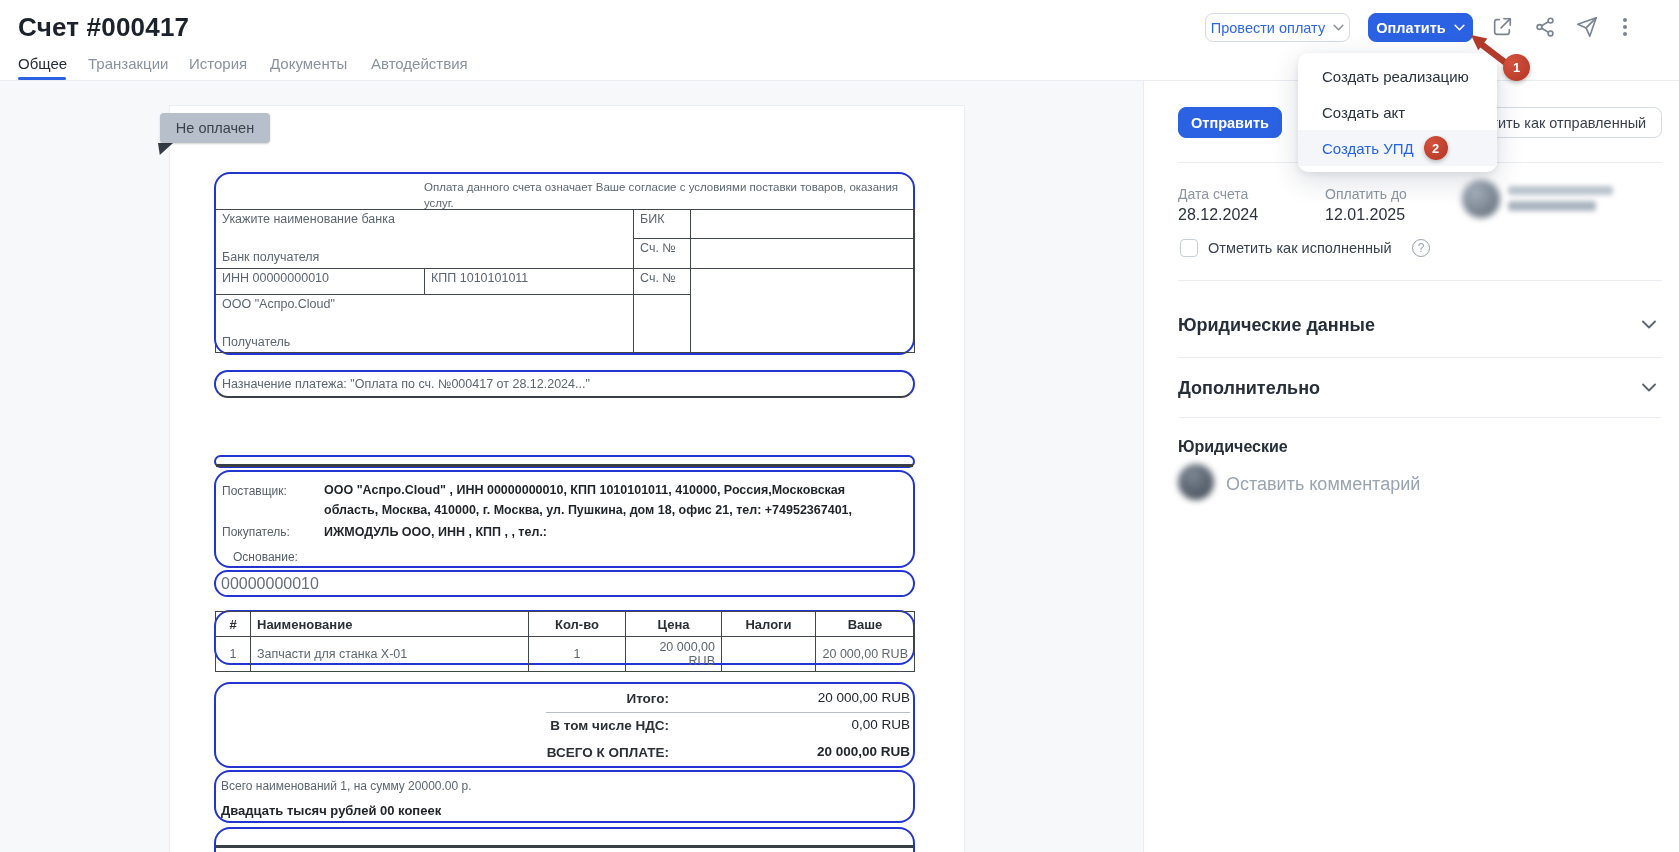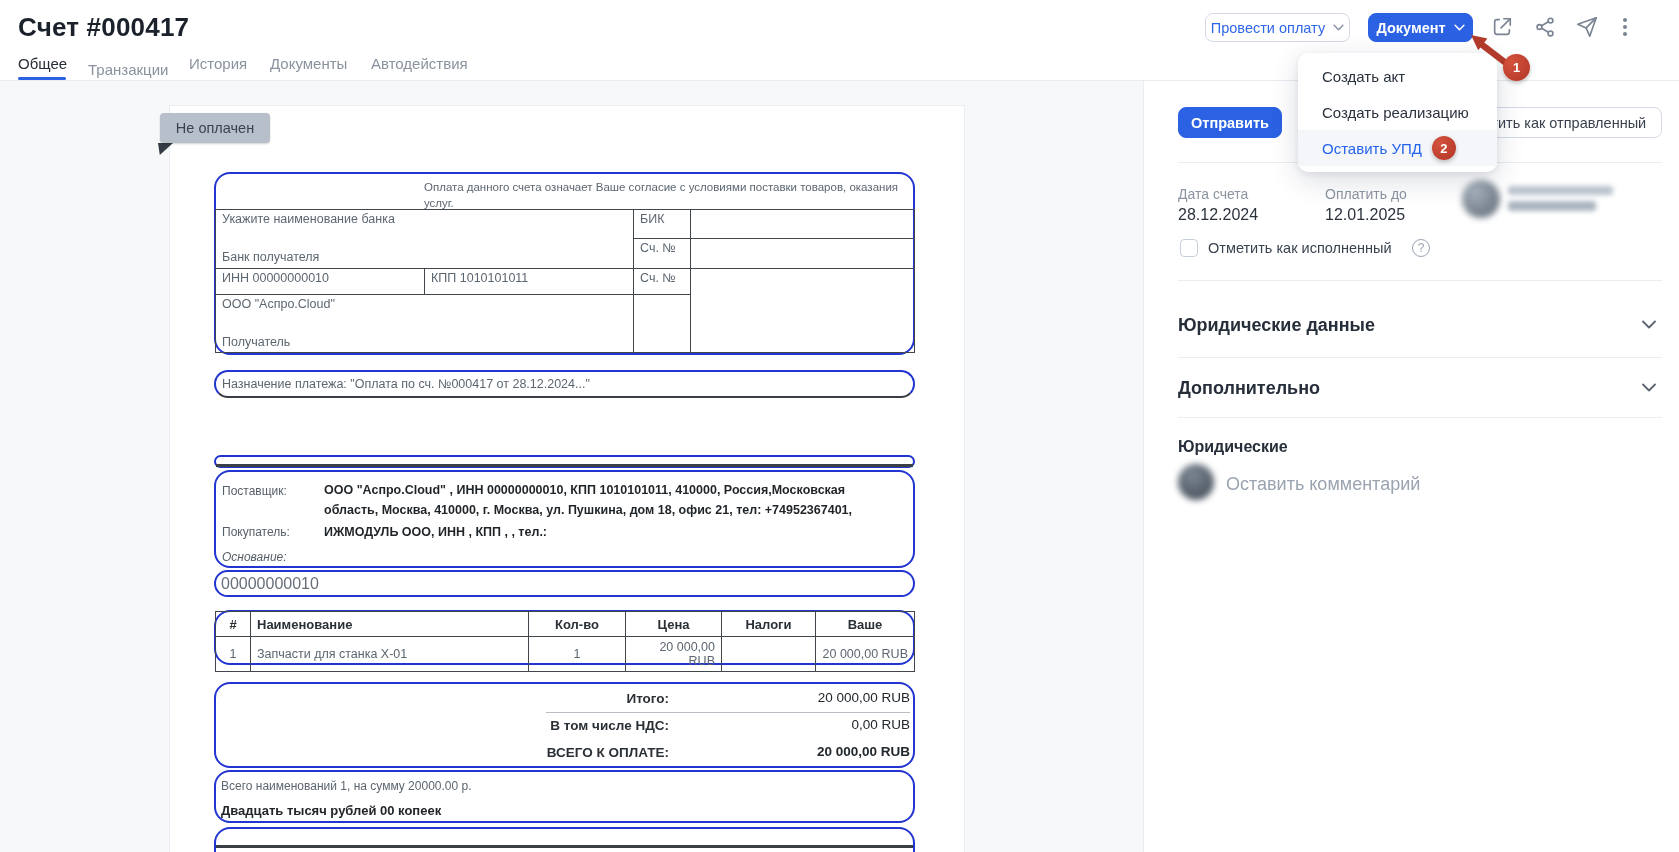--- a/index.html
+++ b/index.html
@@ -68,36 +68,36 @@
   .chev{display:inline-block;}
 </style>
 </head>
 <body>
 
 <div id="stage">
 
   <div class="abs page-title">Счет #000417</div>
 
   <div class="abs tab active" style="left:18px;">Общее</div>
-  <div class="abs tab" style="left:88px;margin-top:6px;">Транзакции</div>
+  <div class="abs tab" style="left:88px;">Транзакции</div>
   <div class="abs tab" style="left:189px;">История</div>
   <div class="abs tab" style="left:270px;">Документы</div>
   <div class="abs tab" style="left:371px;">Автодействия</div>
   <div class="abs tab-underline"></div>
   <div class="abs header-border"></div>
 
   <div class="abs btn btn-outline" style="left:1205px;top:13px;width:145px;height:29px;">
     <span>Провести оплату</span>
     <svg class="chev" width="11" height="7" viewBox="0 0 12 8">
         <path d="M1 1.5 6 6.5 11 1.5" fill="none" stroke="#8a94a4" stroke-width="1.8" stroke-linecap="round" stroke-linejoin="round"></path>
       </svg>
   </div>
 
   <div class="abs btn btn-primary" style="left:1368px;top:13px;width:105px;height:29px;">
-    <span>Документ</span>
+    <span>Оплатить</span>
     <svg class="chev" width="11" height="7" viewBox="0 0 12 8">
         <path d="M1 1.5 6 6.5 11 1.5" fill="none" stroke="#fff" stroke-width="1.8" stroke-linecap="round" stroke-linejoin="round"></path>
       </svg>
   </div>
 
   <div class="abs icon-btn" style="left:1490px;top:15px;width:24px;height:24px;">
     <svg width="22" height="22" viewBox="0 0 24 24" fill="none" stroke="currentColor" stroke-width="1.8" stroke-linecap="round" stroke-linejoin="round">
         <path d="M9 4H6.5A2.5 2.5 0 0 0 4 6.5v11A2.5 2.5 0 0 0 6.5 20h11a2.5 2.5 0 0 0 2.5-2.5V15"></path>
         <path d="M14 3h7v7"></path>
         <path d="M20.5 3.5 11 13"></path>
@@ -182,21 +182,21 @@
 
   <div class="abs inv-box" style="left:214px;top:455px;width:701px;height:13px;">
     <div class="abs black-line" style="left:0px;top:7px;width:697px;"></div>
   </div>
 
   <div class="abs inv-box" style="left:214px;top:470px;width:701px;height:98px;">
     <div class="abs sup-label" style="left:6px;top:12px;">Поставщик:</div>
     <div class="abs sup-value" style="left:108px;top:8px;width:565px;">ООО "Аспро.Cloud" , ИНН 00000000010, КПП 1010101011, 410000, Россия,Московская область, Москва, 410000, г. Москва, ул. Пушкина, дом 18, офис 21, тел: +74952367401,</div>
     <div class="abs sup-label" style="left:6px;top:53px;">Покупатель:</div>
     <div class="abs sup-value" style="left:108px;top:50px;width:565px;">ИЖМОДУЛЬ ООО, ИНН , КПП , , тел.:</div>
-    <div class="abs sup-label" style="left:6px;top:78px;font-style:italic;">Основание:</div>
+    <div class="abs sup-label" style="left:17px;top:78px;">Основание:</div>
   </div>
 
   <div class="abs inv-box" style="left:214px;top:570px;width:701px;height:27px;">
     <div class="abs" style="left:5px;top:3px;font-size:16px;color:#666f79;">00000000010</div>
   </div>
 
   <div class="abs inv-box" style="left:214px;top:610px;width:701px;height:55px;">
     <table class="items-table abs" style="left:-1px;top:-1px;">
       <colgroup>
           <col style="width:35px">
@@ -287,27 +287,27 @@
   </div>
 
   <div class="abs panel-divider" style="top:417px;"></div>
 
   <div class="abs comments-title" style="left:1178px;top:438px;">Юридические</div>
   <div class="abs avatar avatar-comment" style="left:1178px;top:464px;"></div>
   <div class="abs comment-placeholder" style="left:1226px;top:474px;">Оставить комментарий</div>
 
   <div class="abs dropdown">
     <div class="menu-item">
+      <span>Создать реализацию</span>
+    </div>
+    <div class="menu-item">
       <span>Создать акт</span>
     </div>
-    <div class="menu-item">
-      <span>Создать реализацию</span>
-    </div>
     <div class="menu-item highlight">
-      <span>Оставить УПД</span>
+      <span>Создать УПД</span>
       <span class="red-badge badge-2">2</span>
     </div>
   </div>
 
   <svg class="abs annot" style="left:1455px;top:28px;" width="90" height="60" viewBox="0 0 90 60">
     <path d="M60 42 26 16" stroke="#b23a2b" stroke-width="6.5" stroke-linecap="round" fill="none"></path>
     <polygon points="16,7 32.4,10.4 23.2,22.2" fill="#b23a2b"></polygon>
   </svg>
   <div class="abs red-badge badge-1">1</div>
 

